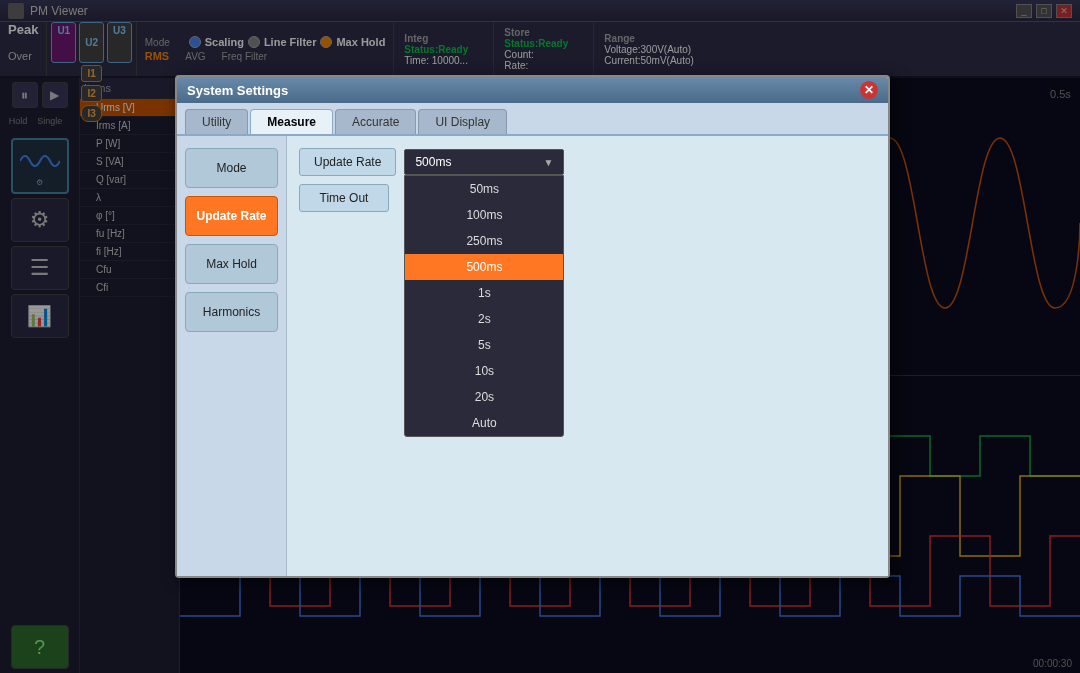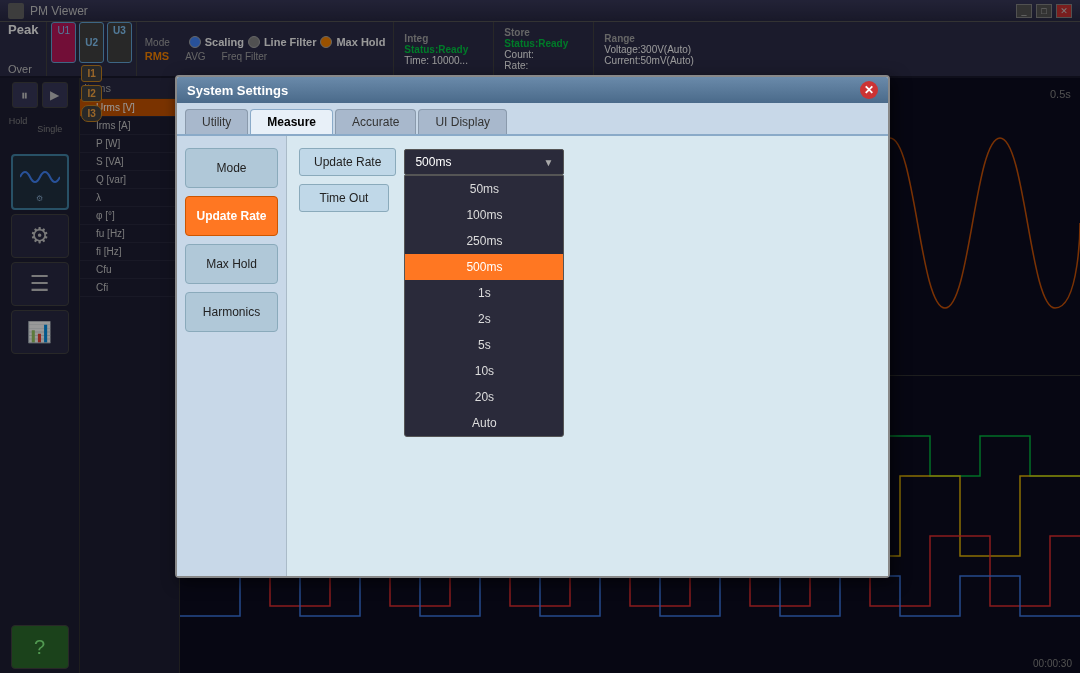--- a/index.html
+++ b/index.html
@@ -376,28 +376,28 @@
   <div class="win-controls">
     <div class="win-btn">_</div>
     <div class="win-btn">□</div>
     <div class="win-btn" style="background:#cc3333;">✕</div>
   </div>
 </div>
 
 <div id="toolbar">
 
 
-  <div class="tb-section" style="flex-direction:column; align-items:flex-start; gap:18px;">
+  <div class="tb-section" style="flex-direction:column; align-items:flex-start; gap:5px;">
     <span style="color:#fff; font-size:13px; font-weight:bold;">Peak</span>
     <span style="color:#ccc; font-size:11px;margin-top:8px;">Over</span>
   </div>
 
   <div class="tb-section" style="flex-direction:column; gap:2px; padding:0 4px;">
     <div style="display:flex; gap:3px;">
-      <div style="background:#be185d; color:#88ccff; border:1px solid #66aadd; border-radius:3px; padding:2px 5px; font-size:10px; font-weight:normal; cursor:pointer;">U1</div>
+      <div style="background:#701a75; color:#88ccff; border:1px solid #66aadd; border-radius:3px; padding:2px 5px; font-size:10px; font-weight:bold; cursor:pointer;">U1</div>
       <div style="background:#444; color:#88ccff; border:1px solid #66aadd; border-radius:3px; padding:14px 5px; font-size:10px; font-weight:bold; cursor:pointer;">U2</div>
       <div style="background:#444; color:#88ccff; border:1px solid #66aadd; border-radius:3px; padding:2px 5px; font-size:10px; font-weight:bold; cursor:pointer;">U3</div>
     </div>
     <div style="display:flex; gap:3px;flex-direction:column;">
       <div style="background:#444; color:#ffaa44; border:1px solid #cc8822; border-radius:3px; padding:2px 5px; font-size:10px; font-weight:bold; cursor:pointer;">I1</div>
       <div style="background:#444; color:#ffaa44; border:1px solid #cc8822; border-radius:3px; padding:2px 5px; font-size:10px; font-weight:bold; cursor:pointer;">I2</div>
       <div style="background:#444; color:#ffaa44; border:1px solid #cc8822; border-radius:7px; padding:2px 5px; font-size:10px; font-weight:bold; cursor:pointer;">I3</div>
     </div>
   </div>
 
@@ -443,21 +443,21 @@
   <div style="display:flex; gap:4px; margin-bottom:4px;">
     <div class="sidebar-btn pause-btn" style="width:26px; height:26px; border-radius:3px;">
       <span style="font-size:14px;">⏸</span>
     </div>
     <div class="sidebar-btn" style="width:26px; height:26px; border-radius:3px; background:#3a3a5c;">
       <span style="font-size:12px;">▶</span>
     </div>
   </div>
   <div style="display:flex; gap:2px; font-size:9px; color:#888; margin-bottom:8px;">
     <span>Hold</span>
-    <span style="margin:8px 8px;">Single</span>
+    <span style="margin:0 8px;">Single</span>
   </div>
 
   <div class="sidebar-btn" style="background:#223344; border:2px solid #4488aa; height:56px; width:58px;">
     <svg width="40" height="30" viewBox="0 0 40 30">
       <path d="M0,15 Q5,5 10,15 Q15,25 20,15 Q25,5 30,15 Q35,25 40,15" stroke="#4488ff" stroke-width="2" fill="none"></path>
     </svg>
     <span style="font-size:8px; color:#88aacc;">⚙</span>
   </div>
 
   <div class="sidebar-btn">

